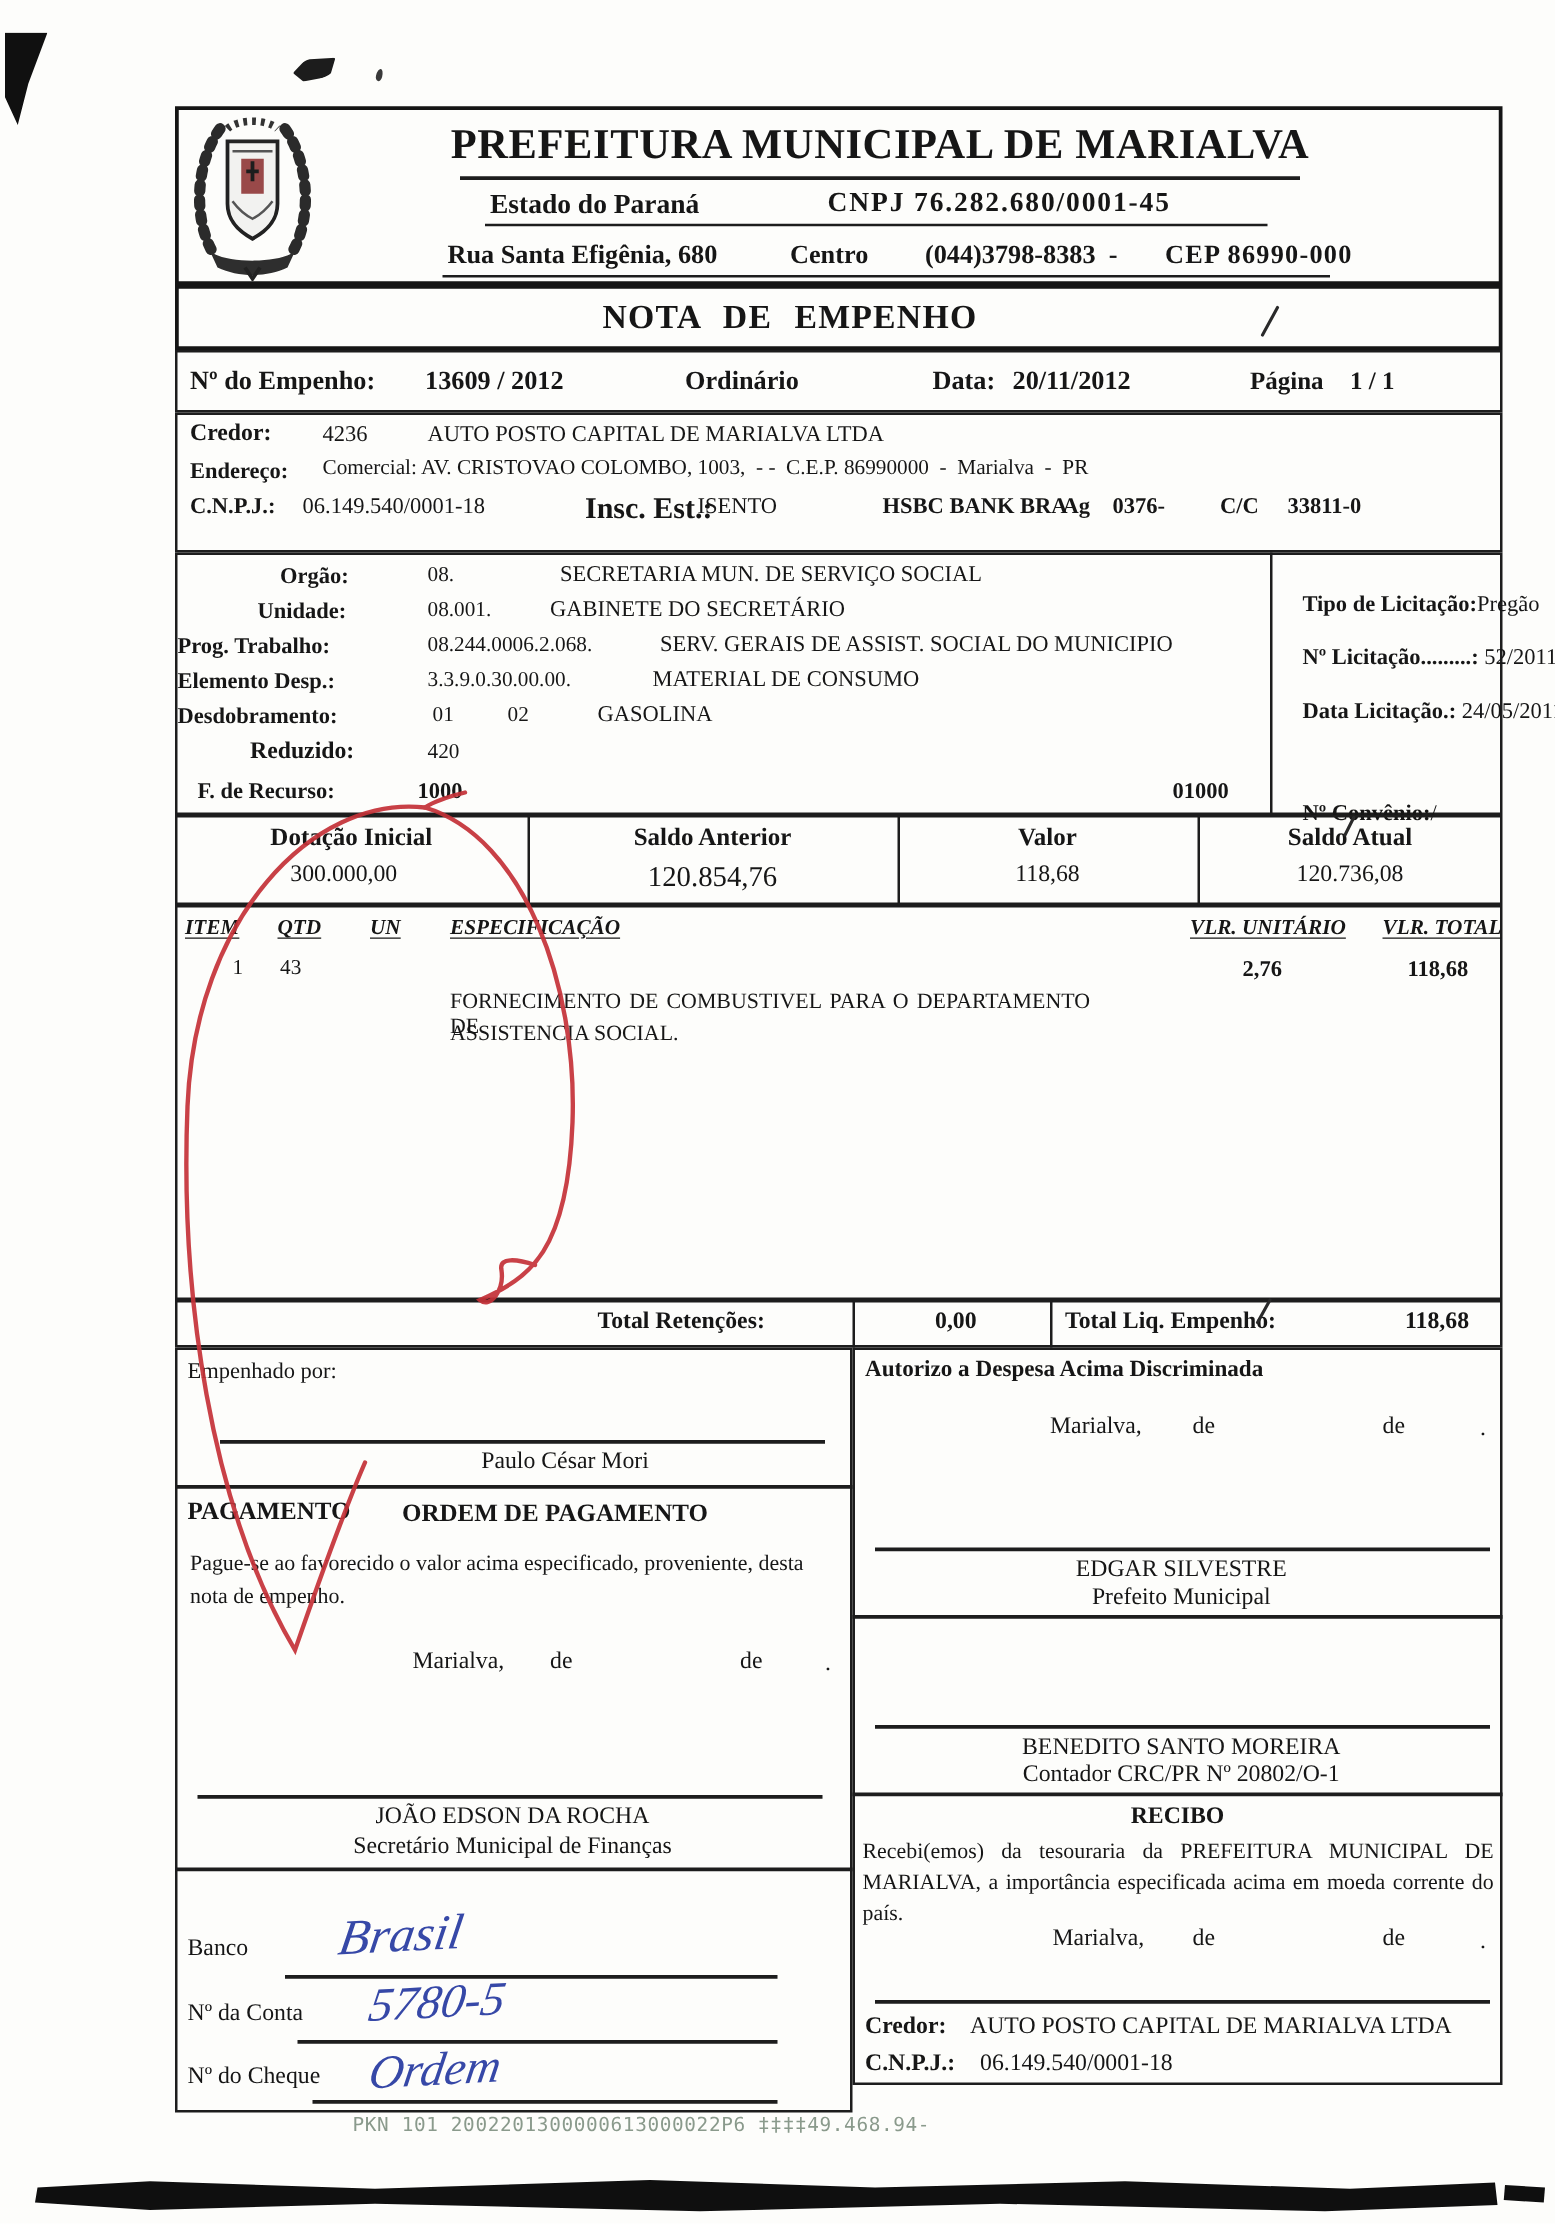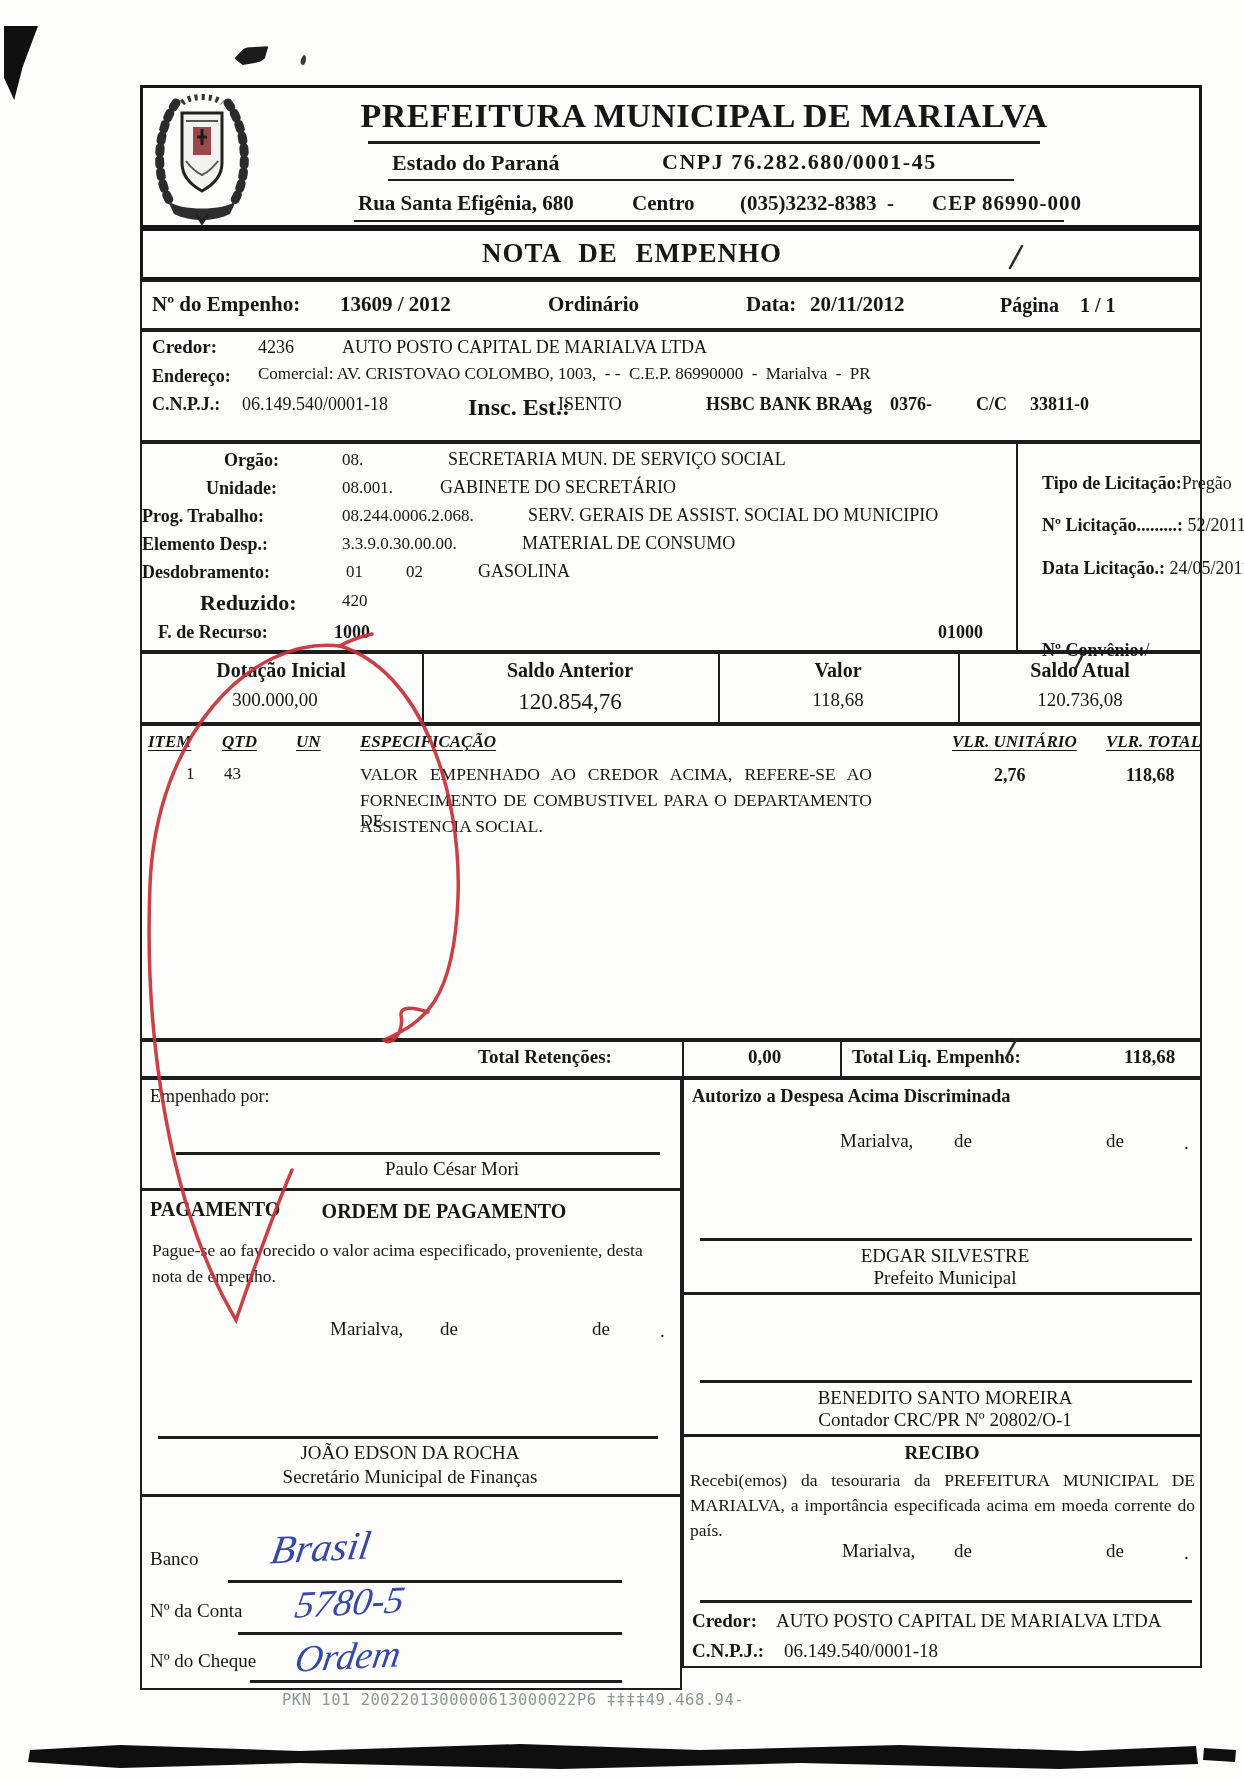--- a/index.html
+++ b/index.html
@@ -50,21 +50,21 @@
 
   <div class="t b cx" style="left:704px;top:96px;font-size:34px;letter-spacing:.5px;">PREFEITURA MUNICIPAL DE MARIALVA</div>
   <div class="hl" style="left:368px;top:141px;width:672px;height:3px;"></div>
 
   <div class="t b" style="left:392px;top:150px;font-size:22px;">Estado do Paraná</div>
   <div class="t b" style="left:662px;top:149px;font-size:22px;letter-spacing:1.5px;">CNPJ 76.282.680/0001-45</div>
   <div class="hl" style="left:388px;top:179px;width:626px;height:2px;"></div>
 
   <div class="t b" style="left:358px;top:191px;font-size:21px;">Rua Santa Efigênia, 680</div>
   <div class="t b" style="left:632px;top:191px;font-size:21px;">Centro</div>
-  <div class="t b" style="left:740px;top:191px;font-size:21px;">(035)3232-8383  -</div>
+  <div class="t b" style="left:740px;top:191px;font-size:21px;">(044)3798-8383  -</div>
   <div class="t b" style="left:932px;top:191px;font-size:21px;letter-spacing:1px;">CEP 86990-000</div>
   <div class="hl" style="left:354px;top:220px;width:710px;height:2px;"></div>
 
   <div class="bx3" style="left:140px;top:228px;width:1062px;height:52px;"></div>
   <div class="t b cx" style="left:632px;top:238px;font-size:27px;word-spacing:10px;letter-spacing:1px;">NOTA DE EMPENHO</div>
 
   <div class="bx" style="left:140px;top:280px;width:1062px;height:50px;"></div>
   <div class="t b" style="left:152px;top:292px;font-size:21px;">Nº do Empenho:</div>
   <div class="t b" style="left:340px;top:292px;font-size:21px;">13609 / 2012</div>
   <div class="t b" style="left:548px;top:292px;font-size:21px;">Ordinário</div>
@@ -106,21 +106,21 @@
 
   <div class="t b" style="left:142px;top:534px;font-size:18px;text-align:center;">Elemento Desp.:</div>
   <div class="t" style="left:342px;top:534px;font-size:17px;">3.3.9.0.30.00.00.</div>
   <div class="t" style="left:522px;top:533px;font-size:18px;">MATERIAL DE CONSUMO</div>
 
   <div class="t b" style="left:142px;top:562px;font-size:18px;">Desdobramento:</div>
   <div class="t" style="left:346px;top:562px;font-size:17px;">01</div>
   <div class="t" style="left:406px;top:562px;font-size:17px;">02</div>
   <div class="t" style="left:478px;top:561px;font-size:18px;">GASOLINA</div>
 
-  <div class="t b" style="left:200px;top:590px;font-size:22px;">Reduzido:</div>
+  <div class="t b" style="left:200px;top:590px;font-size:19px;">Reduzido:</div>
   <div class="t" style="left:342px;top:591px;font-size:17px;">420</div>
 
   <div class="t b" style="left:142px;top:622px;font-size:18px;margin-left:16px;">F. de Recurso:</div>
   <div class="t b" style="left:334px;top:622px;font-size:18px;">1000</div>
   <div class="t b" style="left:938px;top:622px;font-size:18px;">01000</div>
 
   <div class="t" style="left:1024px;top:452px;font-size:18px;">
     <span class="b">Tipo de Licitação:</span><span>Pregão</span>
   </div>
   <div class="t" style="left:1024px;top:494px;font-size:18px;">
@@ -151,21 +151,20 @@
   <div class="bx" style="left:140px;top:724px;width:1062px;height:316px;"></div>
   <div class="t b i u" style="left:148px;top:732px;font-size:17px;">ITEM</div>
   <div class="t b i u" style="left:222px;top:732px;font-size:17px;">QTD</div>
   <div class="t b i u" style="left:296px;top:732px;font-size:17px;">UN</div>
   <div class="t b i u" style="left:360px;top:732px;font-size:17px;">ESPECIFICAÇÃO</div>
   <div class="t b i u" style="left:952px;top:732px;font-size:17px;">VLR. UNITÁRIO</div>
   <div class="t b i u" style="left:1106px;top:732px;font-size:17px;">VLR. TOTAL</div>
 
   <div class="t" style="left:186px;top:764px;font-size:17px;">1</div>
   <div class="t" style="left:224px;top:764px;font-size:17px;">43</div>
-  <div class="t jl" style="left:360px;top:764px;width:512px;font-size:17.5px;">VALOR EMPENHADO AO CREDOR ACIMA, REFERE-SE AO</div>
   <div class="t jl" style="left:360px;top:790px;width:512px;font-size:17.5px;">FORNECIMENTO DE COMBUSTIVEL PARA O DEPARTAMENTO DE</div>
   <div class="t" style="left:360px;top:816px;font-size:17.5px;">ASSISTENCIA SOCIAL.</div>
   <div class="t b" style="left:994px;top:765px;font-size:18px;">2,76</div>
   <div class="t b" style="left:1126px;top:765px;font-size:18px;">118,68</div>
 
   <div class="bx" style="left:140px;top:1040px;width:1062px;height:38px;"></div>
   <div class="vl" style="left:682px;top:1040px;height:38px;"></div>
   <div class="vl" style="left:840px;top:1040px;height:38px;"></div>
   <div class="t b" style="left:478px;top:1046px;font-size:19px;">Total Retenções:</div>
   <div class="t b" style="left:748px;top:1046px;font-size:19px;">0,00</div>

